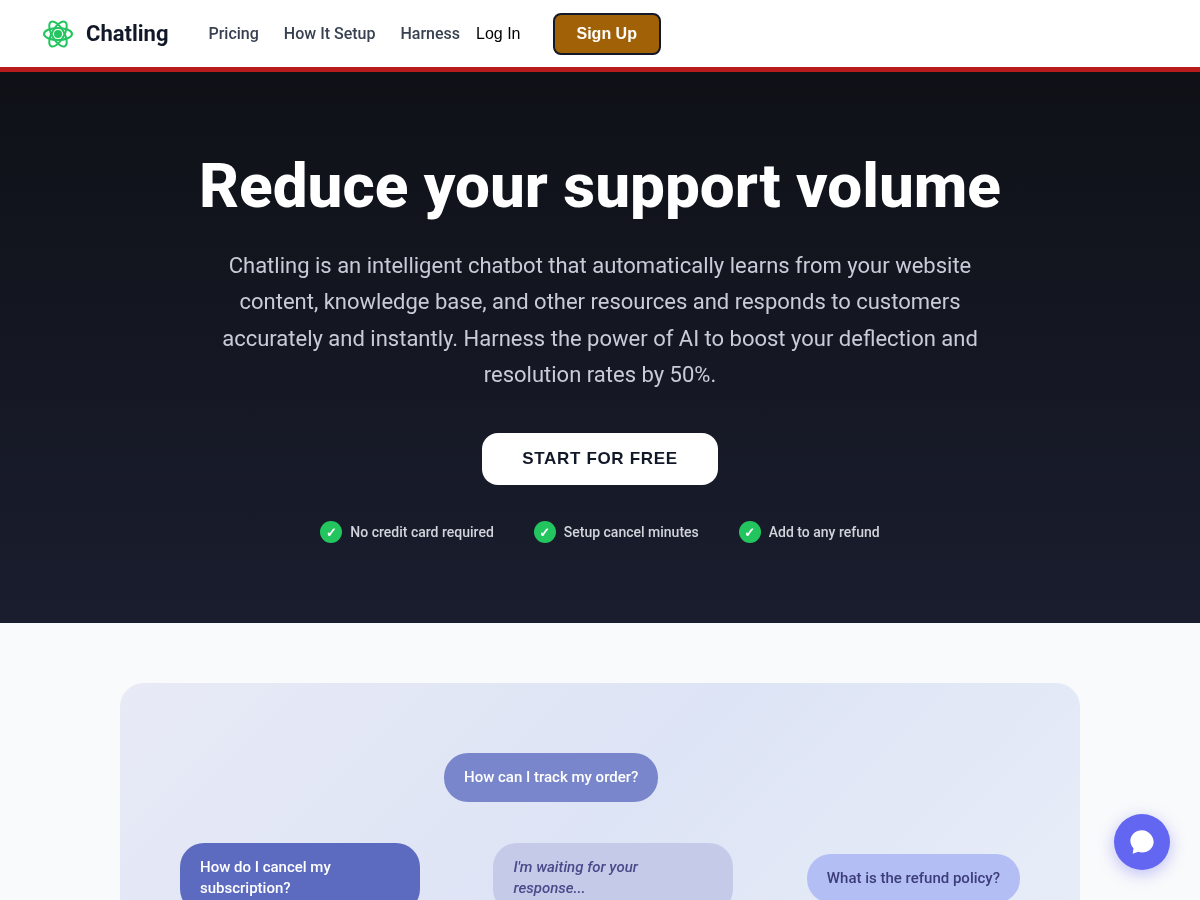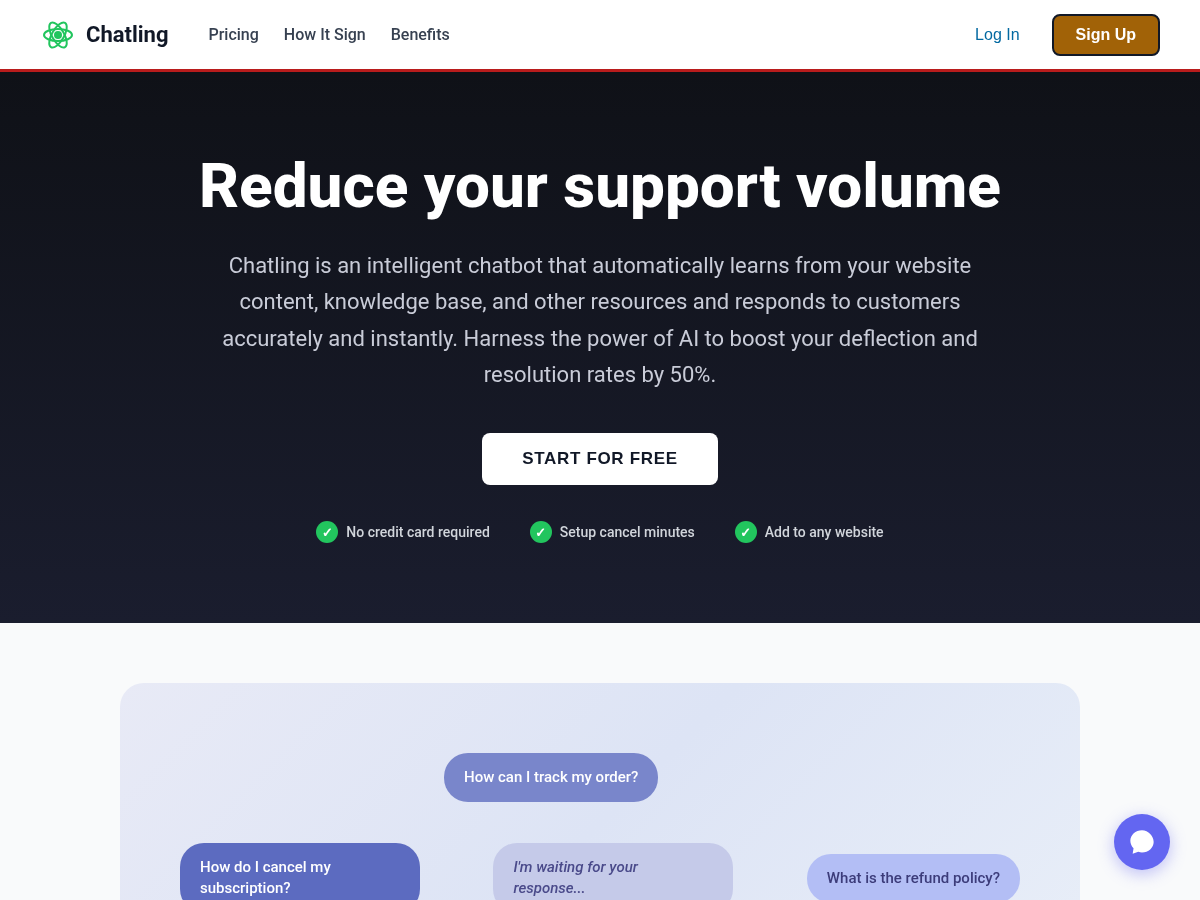--- a/index.html
+++ b/index.html
@@ -9,25 +9,24 @@
       background: #fff;
       width: 1200px;
       min-height: 900px;
       overflow-x: hidden;
     }
 
     
     .navbar {
       display: flex;
       align-items: center;
-      justify-content: space-between;
       padding: 0 40px;
       height: 72px;
       background: #fff;
-      border-bottom: 3px solid #b91c1c;
+      border-bottom: 5px solid #b91c1c;
       position: relative;
       z-index: 10;
     }
     .navbar-left {
       display: flex;
       align-items: center;
       gap: 40px;
     }
     .logo {
       display: flex;
@@ -59,21 +58,21 @@
     .navbar-right {
       display: flex;
       align-items: center;
       gap: 16px;
     }
     .btn-login {
       background: none;
       border: none;
       font-size: 16px;
       font-weight: 500;
-      color: #0369a1;
+      color: #000000;
       cursor: pointer;
       padding: 8px 16px;
     }
     .btn-signup {
       background: #a16207;
       color: #fff;
       border: 2px solid #111827;
       border-radius: 8px;
       font-size: 16px;
       font-weight: 600;
@@ -104,21 +103,21 @@
       font-size: 22px;
       color: #c9ccd8;
       max-width: 760px;
       line-height: 1.65;
       margin-bottom: 40px;
     }
     .btn-cta {
       background: #fff;
       color: #111827;
       border: none;
-      border-radius: 8px;
+      border-radius: 16px;
       font-size: 17px;
       font-weight: 700;
       padding: 16px 40px;
       cursor: pointer;
       letter-spacing: 0.04em;
       margin-bottom: 28px;
     }
     .hero-badges {
       display: flex;
       gap: 40px;
@@ -260,24 +259,24 @@
         <ellipse cx="18" cy="18" rx="14" ry="6" stroke="#22c55e" stroke-width="2" fill="none" transform="rotate(60 18 18)"></ellipse>
         <ellipse cx="18" cy="18" rx="14" ry="6" stroke="#22c55e" stroke-width="2" fill="none" transform="rotate(120 18 18)"></ellipse>
       </svg>
       <span class="logo-text">Chatling</span>
     </a>
     <ul class="nav-links">
       <li>
         <a href="#">Pricing</a>
       </li>
       <li>
-        <a href="#">How It Sign</a>
+        <a href="#">How It Setup</a>
       </li>
       <li>
-        <a href="#">Benefits</a>
+        <a href="#">Harness</a>
       </li>
     </ul>
   </div>
   <div class="navbar-right">
     <button class="btn-login">Log In</button>
     <button class="btn-signup">Sign Up</button>
   </div>
 </nav>
 
 <section class="hero">
@@ -290,21 +289,21 @@
     <div class="badge">
       <span class="check-icon"></span>
       <span>No credit card required</span>
     </div>
     <div class="badge">
       <span class="check-icon"></span>
       <span>Setup cancel minutes</span>
     </div>
     <div class="badge">
       <span class="check-icon"></span>
-      <span>Add to any website</span>
+      <span>Add to any refund</span>
     </div>
   </div>
 </section>
 
 <section class="demo-section">
   <div class="demo-card">
     <div class="demo-bubbles">
 
       <div class="demo-col" style="justify-content:flex-end;">
         <div class="chat-bubble bubble-blue-dark">How do I cancel my subscription?</div>

